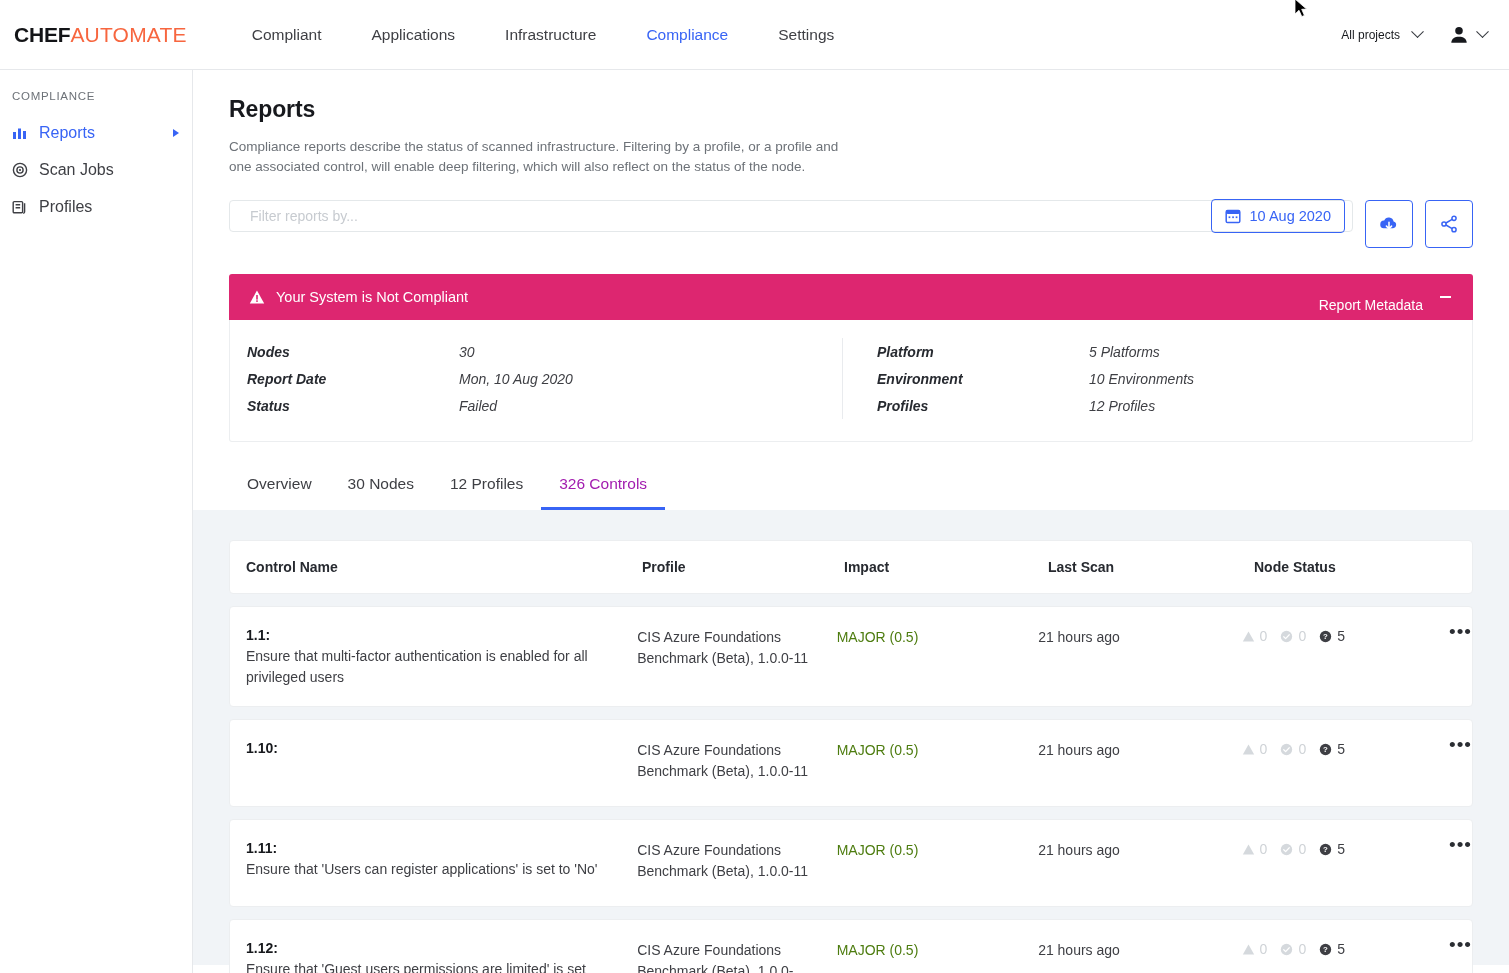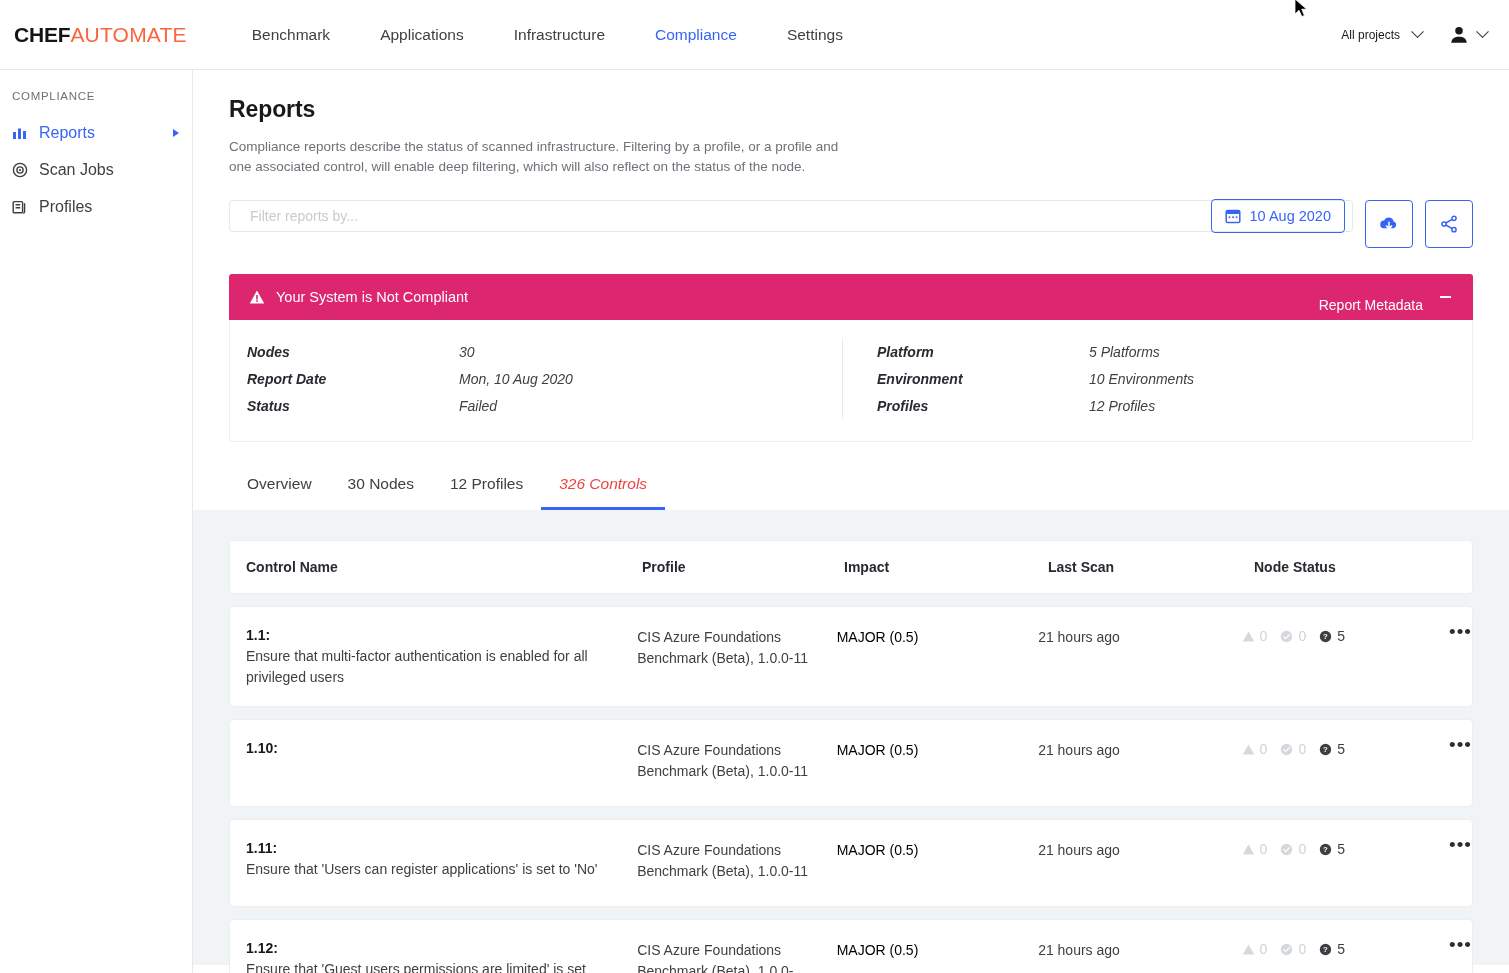--- a/index.html
+++ b/index.html
@@ -198,21 +198,21 @@
   
   .tabs { display: flex; gap: 0; margin-top: 33px; }
   .tab {
     font-size: 15.5px;
     color: #3e3f44;
     padding: 0 18px 14px 18px;
     cursor: pointer;
     white-space: nowrap;
     border-bottom: 3px solid transparent;
   }
-  .tab.active { border-bottom-color: #3864f5; color: #ef4444; font-style: italic; }
+  .tab.active { border-bottom-color: #3864f5; color: #a21caf; }
 
   
   .grey-area {
     background: #f1f4f7;
     padding: 30px 36px 0 36px;
     height: 455px;
   }
   .table-card {
     background: #fff;
     border: 1px solid #eceef0;
@@ -241,21 +241,21 @@
   .c-name   { width: 412px; padding-left: 16px; }
   .c-profile{ width: 202px; }
   .c-impact { width: 204px; }
   .c-scan   { width: 206px; }
   .c-status { width: 206px; }
   .c-menu   { flex: 1; display: flex; justify-content: flex-start; padding-left: 4px; }
 
   .ctrl-id { font-size: 14px; font-weight: 700; color: #17191d; line-height: 21px; }
   .ctrl-desc { font-size: 14px; color: #3e3f44; line-height: 21px; margin-top: 0px; }
   .prof-txt { font-size: 14px; color: #3e3f44; line-height: 21px; }
-  .impact-txt { font-size: 14px; color: #000000; line-height: 21px; cursor: pointer; }
+  .impact-txt { font-size: 14px; color: #4d7c0f; line-height: 21px; cursor: pointer; }
   .scan-txt { font-size: 14px; color: #3e3f44; line-height: 21px; }
 
   .status-group { display: flex; align-items: center; gap: 13px; padding-top: 1px; }
   .stat { display: flex; align-items: center; gap: 5px; font-size: 14px; }
   .stat.muted { color: #cfd3d7; }
   .stat.dark { color: #3e3f44; }
   .kebab {
     font-size: 19px; letter-spacing: 1px; color: #2b2e33;
     line-height: 10px; cursor: pointer; user-select: none;
   }
@@ -263,21 +263,21 @@
 </style>
 </head>
 <body>
 
 <div class="topnav">
   <div class="brand">
     <span class="chef">CHEF</span><span class="automate">AUTOMATE</span>
   </div>
 
   <div class="nav-links">
-    <div class="nav-link">Benchmark</div>
+    <div class="nav-link">Compliant</div>
     <div class="nav-link">Applications</div>
     <div class="nav-link">Infrastructure</div>
     <div class="nav-link active">Compliance</div>
     <div class="nav-link">Settings</div>
   </div>
 
   <div class="topnav-right">
     <div class="projects-sel">
       <span>All projects</span>
       <span class="chev"></span>

